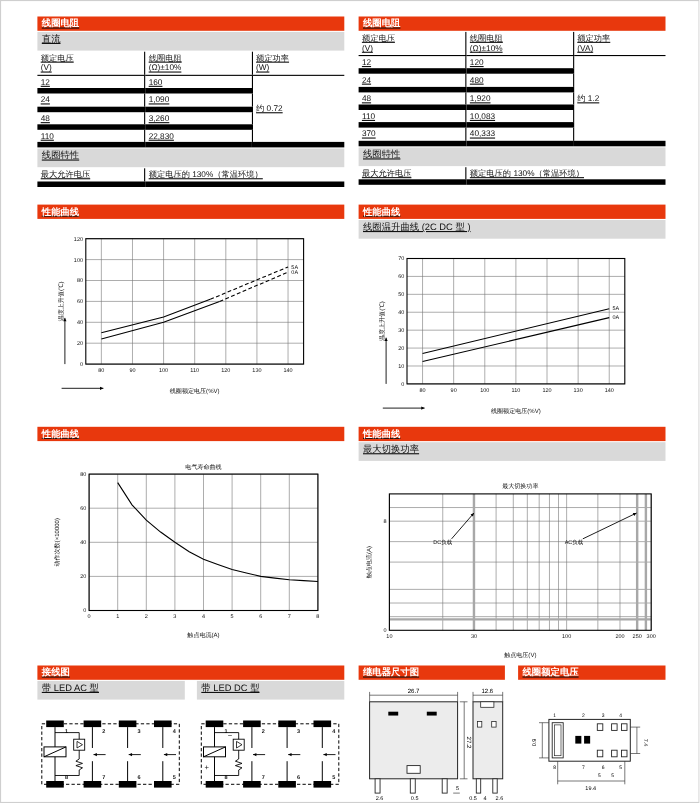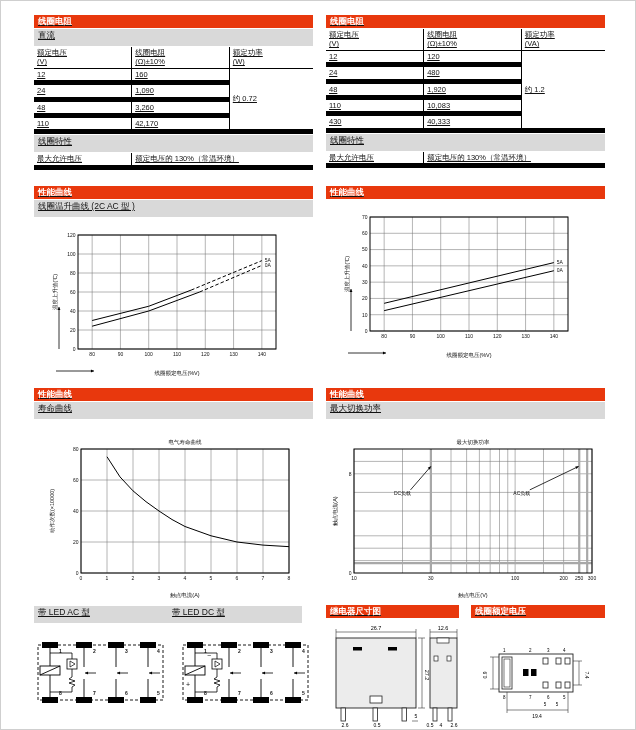--- a/index.html
+++ b/index.html
@@ -11,21 +11,21 @@
   .bar-gray{background:var(--barbg,#d9d9d9);color:#111;font-size:8.5px;height:17px;line-height:13px;
             padding:0 4px;margin-top:1px;}
   .ctable{border-collapse:collapse;width:100%;font-size:7.5px;table-layout:fixed;margin-top:1px;}
   .ctable td{padding:1px 3px;vertical-align:top;line-height:1.25;margin-left:43px;}
   .ctable tr.hdr td{border-bottom:1.2px solid #000;}
   .ctable tr.drow td{border-bottom:5px solid #000000;}
   .ctable td.vl{border-left:1px solid #000;}
   .ctable td.pcell{vertical-align:middle;}
   .chart-wrap{text-align:center;margin-top:10px;}
   svg{font-family:"Liberation Sans",sans-serif;}
-  .wiring-bars{display:flex;}
+  .wiring-bars{display:flex;gap:11px;}
   .wiring-bars .bar-gray{flex:0 0 134px;box-sizing:border-box;}
   .wiring-figs{display:flex;gap:12px;margin-top:12px;}
 </style>
 </head>
 <body>
 
 <div id="page">
 
   <div class="sec" style="top:14px;left:33px;width:279px;">
     <div class="bar-red">线圈电阻</div>
@@ -59,21 +59,21 @@
           <tr class="drow">
             <td>24</td>
             <td class="vl">1,090</td>
           </tr>
           <tr class="drow">
             <td>48</td>
             <td class="vl">3,260</td>
           </tr>
           <tr class="drow">
             <td>110</td>
-            <td class="vl">42,170</td>
+            <td class="vl">22,830</td>
           </tr>
         </tbody>
     </table>
     <div class="bar-gray">线圈特性</div>
     <table class="ctable">
       <colgroup>
           <col style="width:35%">
           <col style="width:65%">
         </colgroup>
       <tbody>
@@ -119,21 +119,21 @@
           </tr>
           <tr class="drow">
             <td>48</td>
             <td class="vl">1,920</td>
           </tr>
           <tr class="drow">
             <td>110</td>
             <td class="vl">10,083</td>
           </tr>
           <tr class="drow">
-            <td>430</td>
+            <td>370</td>
             <td class="vl">40,333</td>
           </tr>
         </tbody>
     </table>
     <div class="bar-gray">线圈特性</div>
     <table class="ctable">
       <colgroup>
           <col style="width:35%">
           <col style="width:65%">
         </colgroup>
@@ -141,21 +141,20 @@
           <tr class="drow">
         <td>最大允许电压</td>
         <td class="vl">额定电压的 130%（常温环境）</td>
       </tr>
         </tbody>
     </table>
   </div>
 
   <div class="sec" style="top:185px;left:33px;width:279px;">
     <div class="bar-red">性能曲线</div>
-    <div class="bar-gray">线圈温升曲线 (2C AC 型 )</div>
     <div class="chart-wrap"><svg id="chart-tempAC" width="252" height="152">
           <line x1="44.14285714285714" y1="8" x2="44.14285714285714" y2="122" stroke="#777777" stroke-width="0.55"></line>
           <line x1="72.42857142857142" y1="8" x2="72.42857142857142" y2="122" stroke="#777777" stroke-width="0.55"></line>
           <line x1="100.71428571428572" y1="8" x2="100.71428571428572" y2="122" stroke="#777777" stroke-width="0.55"></line>
           <line x1="129" y1="8" x2="129" y2="122" stroke="#777777" stroke-width="0.55"></line>
           <line x1="157.28571428571428" y1="8" x2="157.28571428571428" y2="122" stroke="#777777" stroke-width="0.55"></line>
           <line x1="185.57142857142856" y1="8" x2="185.57142857142856" y2="122" stroke="#777777" stroke-width="0.55"></line>
           <line x1="213.85714285714286" y1="8" x2="213.85714285714286" y2="122" stroke="#777777" stroke-width="0.55"></line>
           <line x1="30" y1="122" x2="228" y2="122" stroke="#777777" stroke-width="0.55"></line>
           <line x1="30" y1="103" x2="228" y2="103" stroke="#777777" stroke-width="0.55"></line>
@@ -189,20 +188,21 @@
           <text x="9" y="65" font-size="5.5" text-anchor="middle" fill="#111" transform="rotate(-90 9 65)">温度上升值(℃)</text>
           <line x1="11" y1="122" x2="11" y2="80" stroke="#000" stroke-width="0.8"></line>
           <polygon points="11,80 12.45309159279502,83.073845282858 9.54690840720498,83.073845282858" fill="#000"></polygon>
           <line x1="8" y1="144" x2="46" y2="144" stroke="#000" stroke-width="0.8"></line>
           <polygon points="46,144 42.92615471714199,145.45309159279503 42.92615471714199,142.54690840720497" fill="#000"></polygon>
         </svg></div>
   </div>
 
   <div class="sec" style="top:185px;left:325px;width:279px;">
     <div class="bar-red">性能曲线</div>
+    <div class="bar-gray">线圈温升曲线 (2C DC 型 )</div>
     <div class="chart-wrap"><svg id="chart-tempDC" width="252" height="152">
           <line x1="44.14285714285714" y1="8" x2="44.14285714285714" y2="122" stroke="#777777" stroke-width="0.55"></line>
           <line x1="72.42857142857142" y1="8" x2="72.42857142857142" y2="122" stroke="#777777" stroke-width="0.55"></line>
           <line x1="100.71428571428572" y1="8" x2="100.71428571428572" y2="122" stroke="#777777" stroke-width="0.55"></line>
           <line x1="129" y1="8" x2="129" y2="122" stroke="#777777" stroke-width="0.55"></line>
           <line x1="157.28571428571428" y1="8" x2="157.28571428571428" y2="122" stroke="#777777" stroke-width="0.55"></line>
           <line x1="185.57142857142856" y1="8" x2="185.57142857142856" y2="122" stroke="#777777" stroke-width="0.55"></line>
           <line x1="213.85714285714286" y1="8" x2="213.85714285714286" y2="122" stroke="#777777" stroke-width="0.55"></line>
           <line x1="30" y1="122" x2="228" y2="122" stroke="#777777" stroke-width="0.55"></line>
           <line x1="30" y1="105.71428571428572" x2="228" y2="105.71428571428572" stroke="#777777" stroke-width="0.55"></line>
@@ -236,21 +236,20 @@
           <text x="9" y="65" font-size="5.5" text-anchor="middle" fill="#111" transform="rotate(-90 9 65)">温度上升值(℃)</text>
           <line x1="11" y1="122" x2="11" y2="80" stroke="#000" stroke-width="0.8"></line>
           <polygon points="11,80 12.45309159279502,83.073845282858 9.54690840720498,83.073845282858" fill="#000"></polygon>
           <line x1="8" y1="144" x2="46" y2="144" stroke="#000" stroke-width="0.8"></line>
           <polygon points="46,144 42.92615471714199,145.45309159279503 42.92615471714199,142.54690840720497" fill="#000"></polygon>
         </svg></div>
   </div>
 
   <div class="sec" style="top:387px;left:33px;width:279px;">
     <div class="bar-red">性能曲线</div>
-    <div class="bar-gray">寿命曲线</div>
     <div class="chart-wrap" style="margin-top:14px;"><svg id="chart-life" width="258" height="168">
           <line x1="36" y1="16" x2="36" y2="140" stroke="#777777" stroke-width="0.55"></line>
           <line x1="62" y1="16" x2="62" y2="140" stroke="#777777" stroke-width="0.55"></line>
           <line x1="88" y1="16" x2="88" y2="140" stroke="#777777" stroke-width="0.55"></line>
           <line x1="114" y1="16" x2="114" y2="140" stroke="#777777" stroke-width="0.55"></line>
           <line x1="140" y1="16" x2="140" y2="140" stroke="#777777" stroke-width="0.55"></line>
           <line x1="166" y1="16" x2="166" y2="140" stroke="#777777" stroke-width="0.55"></line>
           <line x1="192" y1="16" x2="192" y2="140" stroke="#777777" stroke-width="0.55"></line>
           <line x1="218" y1="16" x2="218" y2="140" stroke="#777777" stroke-width="0.55"></line>
           <line x1="244" y1="16" x2="244" y2="140" stroke="#777777" stroke-width="0.55"></line>
@@ -325,20 +324,21 @@
           <text x="74.50322120754048" y="61.879999999999995" font-size="5" text-anchor="middle" fill="#111">DC负载</text>
           <line x1="82.50322120754048" y1="56.879999999999995" x2="102.87578677813475" y2="33.36" stroke="#000" stroke-width="0.8"></line>
           <polygon points="102.87578677813475,33.36 101.96162644495828,36.634799365647716 99.76492707355487,34.73206118610693" fill="#000"></polygon>
           <text x="193.7935770511246" y="61.879999999999995" font-size="5" text-anchor="middle" fill="#111">AC负载</text>
           <line x1="201.7935770511246" y1="56.879999999999995" x2="250.67992994903162" y2="33.36" stroke="#000" stroke-width="0.8"></line>
           <polygon points="250.67992994903162,33.36 248.5399796460413,36.002084915503595 247.28000934104384,33.38323487422004" fill="#000"></polygon>
         </svg></div>
   </div>
 
   <div class="sec" style="top:604px;left:33px;width:279px;">
+    <div class="bar-red">接线图</div>
     <div class="wiring-bars">
       <div class="bar-gray">带 LED AC 型</div>
       <div class="bar-gray">带 LED DC 型</div>
     </div>
     <div class="wiring-figs">
       <svg id="circuit-0" width="133" height="72" viewBox="0 0 133 72">
           <rect x="4" y="10" width="125" height="55" fill="none" stroke="#000" stroke-width="0.9" stroke-dasharray="3,2"></rect>
           <rect x="8" y="7" width="16" height="6" fill="#000"></rect>
           <text x="25" y="18" font-size="5" fill="#111" font-weight="bold">1</text>
           <rect x="8" y="62" width="16" height="6" fill="#000"></rect>

